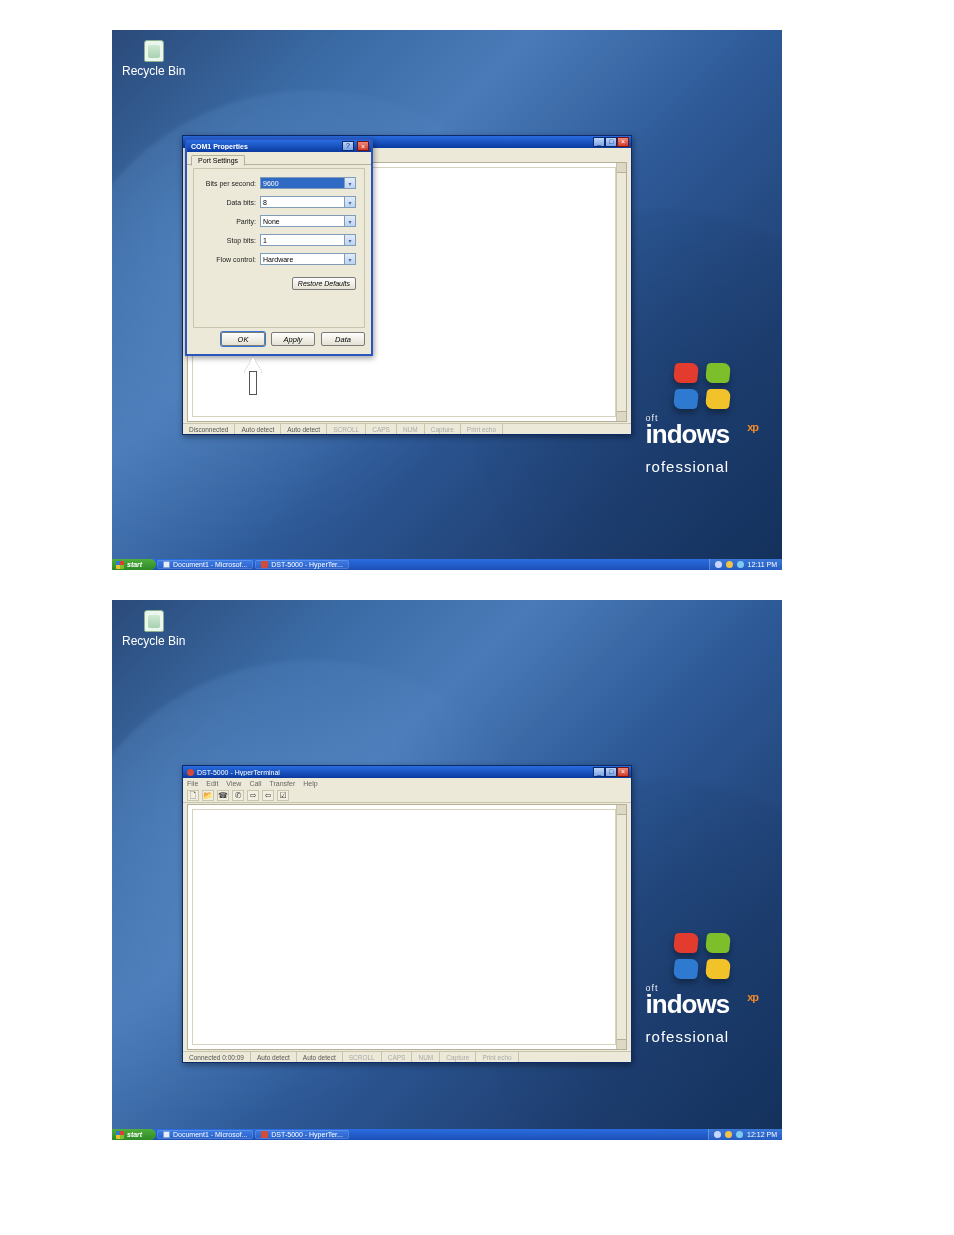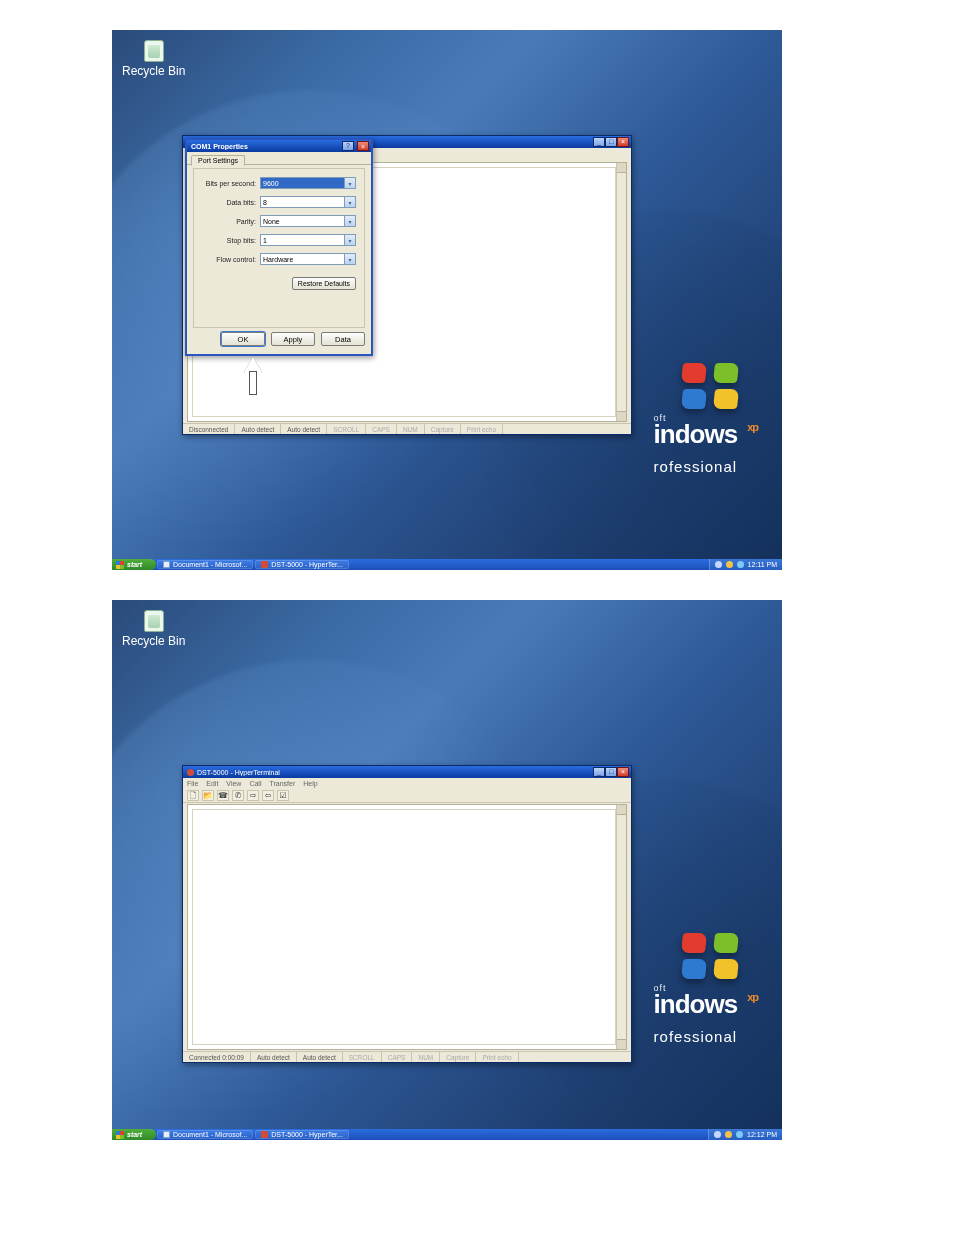--- a/index.html
+++ b/index.html
@@ -21,21 +21,21 @@
   
   .xp-logo { position:absolute; right:24px; bottom:95px; color:#fff; }
   .xp-flag { width:56px; height:46px; position:relative; margin-left:28px; margin-bottom:4px; }
   .xp-flag span { position:absolute; width:24px; height:20px; border-radius:4px 8px 4px 8px; transform:skewX(-6deg); box-shadow:0 4px 6px rgba(0,0,0,.35); }
   .xp-flag .r { background:#e33b2e; left:0; top:0; }
   .xp-flag .g { background:#7cbf2b; right:0; top:0; }
   .xp-flag .b { background:#2f7ad1; left:0; bottom:0; }
   .xp-flag .y { background:#f2c22b; right:0; bottom:0; }
   .xp-txt .oft { font-size:9px; letter-spacing:1px; opacity:.9; }
   .xp-txt .win { font-size:26px; font-weight:bold; line-height:.9; letter-spacing:-1px; }
-  .xp-txt .win sup { font-size:11px; color:#ef8a2c; font-weight:bold; vertical-align:top; margin-left:10px; }
+  .xp-txt .win sup { font-size:11px; color:#ef8a2c; font-weight:bold; vertical-align:top; margin-left:18px; }
   .xp-txt .pro { font-size:15px; letter-spacing:1px; margin-top:12px; }
   
   .taskbar { position:absolute; left:0; right:0; bottom:0; height:11px; background:linear-gradient(#2a6de0,#1c4fb8); display:flex; align-items:stretch; font-size:7px; color:#fff; }
   .start-btn { width:44px; background:linear-gradient(#4fae3c,#2e8a28); display:flex; align-items:center; padding-left:4px; border-radius:0 6px 6px 0; gap:3px; font-weight:bold; font-style:italic; }
   .start-btn .orb { width:8px;height:8px;display:inline-block;background:conic-gradient(#e33b2e 0 90deg,#7cbf2b 90deg 180deg,#f2c22b 180deg 270deg,#2f7ad1 270deg 360deg);border-radius:1px; }
   .task-item { background:linear-gradient(#3d7de6,#2b60c6); margin:1px 1px; padding:0 6px; display:flex; align-items:center; gap:3px; border-radius:2px; box-shadow:inset 0 0 0 1px rgba(255,255,255,.15); }
   .task-item .tico { width:7px; height:7px; background:#fff; border-radius:1px; display:inline-block; }
   .task-item.doc .tico { background:#e8eef8; border:1px solid #7aa2d6; }
   .task-item.ht .tico { background:#d14a3a; }
   .tray { margin-left:auto; background:linear-gradient(#3a78d8,#255cc0); padding:0 5px; display:flex; align-items:center; gap:4px; border-left:1px solid rgba(255,255,255,.25); }
@@ -72,21 +72,21 @@
   .tabstrip { height:13px; padding:2px 4px 0; border-bottom:1px solid #b5b098; font-size:7px; }
   .tabstrip .tab { display:inline-block; padding:1px 6px; background:#ece9d8; border:1px solid #b5b098; border-bottom:1px solid #ece9d8; position:relative; top:1px; border-radius:2px 2px 0 0; }
   .dlg-body { position:absolute; left:6px; right:6px; top:28px; bottom:26px; border:1px solid #c9c4ae; background:#ece9d8; padding:8px 8px 6px; }
   .formrow { display:flex; align-items:center; margin-bottom:7px; font-size:7px; }
   .formrow label { width:58px; text-align:right; padding-right:4px; color:#222; }
   .formrow .combo { flex:1; height:12px; border:1px solid #7f9db9; background:#fff; display:flex; align-items:center; font-size:7px; padding:0 2px; position:relative; cursor:pointer; }
   .formrow .combo.sel { background:#316ac5; color:#fff; }
   .formrow .combo .arrow { position:absolute; right:0; top:0; bottom:0; width:11px; background:linear-gradient(#e3ecf8,#bcd3f0); border-left:1px solid #7f9db9; display:flex; align-items:center; justify-content:center; color:#4a6aa0; font-size:6px; }
   .restore-row { text-align:right; margin-top:4px; }
   .dlg-btns { position:absolute; left:6px; right:6px; bottom:6px; height:18px; display:flex; justify-content:flex-end; gap:6px; align-items:center; }
-  .xp-btn { min-width:44px; height:14px; font-size:7.5px; border:1px solid #7a7a7a; border-radius:2px; background:linear-gradient(#fdfdfd,#e5e2d3); cursor:pointer; padding:0 6px; }
+  .xp-btn { min-width:44px; height:14px; font-size:7.5px; border:1px solid #7a7a7a; border-radius:2px; background:linear-gradient(#fdfdfd,#e5e2d3); cursor:pointer; padding:0 6px;font-style:italic; }
   .xp-btn.default { box-shadow:0 0 0 1px #3a78d8; }
   .xp-btn.restore { min-width:0; padding:0 5px; height:13px; font-size:7px; }
   
   .callout { position:absolute; left:132px; top:327px; width:18px; height:40px; }
   .callout .stem { position:absolute; left:5px; top:14px; width:8px; height:24px; background:#fff; border:1px solid #555; }
   .callout .head { position:absolute; left:0; top:0; width:0; height:0; border-left:9px solid transparent; border-right:9px solid transparent; border-bottom:15px solid #fff; filter:drop-shadow(0 0 0.5px #555); }
   .callout .head:before { content:''; position:absolute; left:-9px; top:1px; width:0; height:0; border-left:9px solid transparent; border-right:9px solid transparent; border-bottom:15px solid #fff; }
   .callout .head-border { position:absolute; left:-1px; top:-1px; width:0; height:0; border-left:10px solid transparent; border-right:10px solid transparent; border-bottom:16px solid #555; z-index:-1; }
 </style>
 </head>

